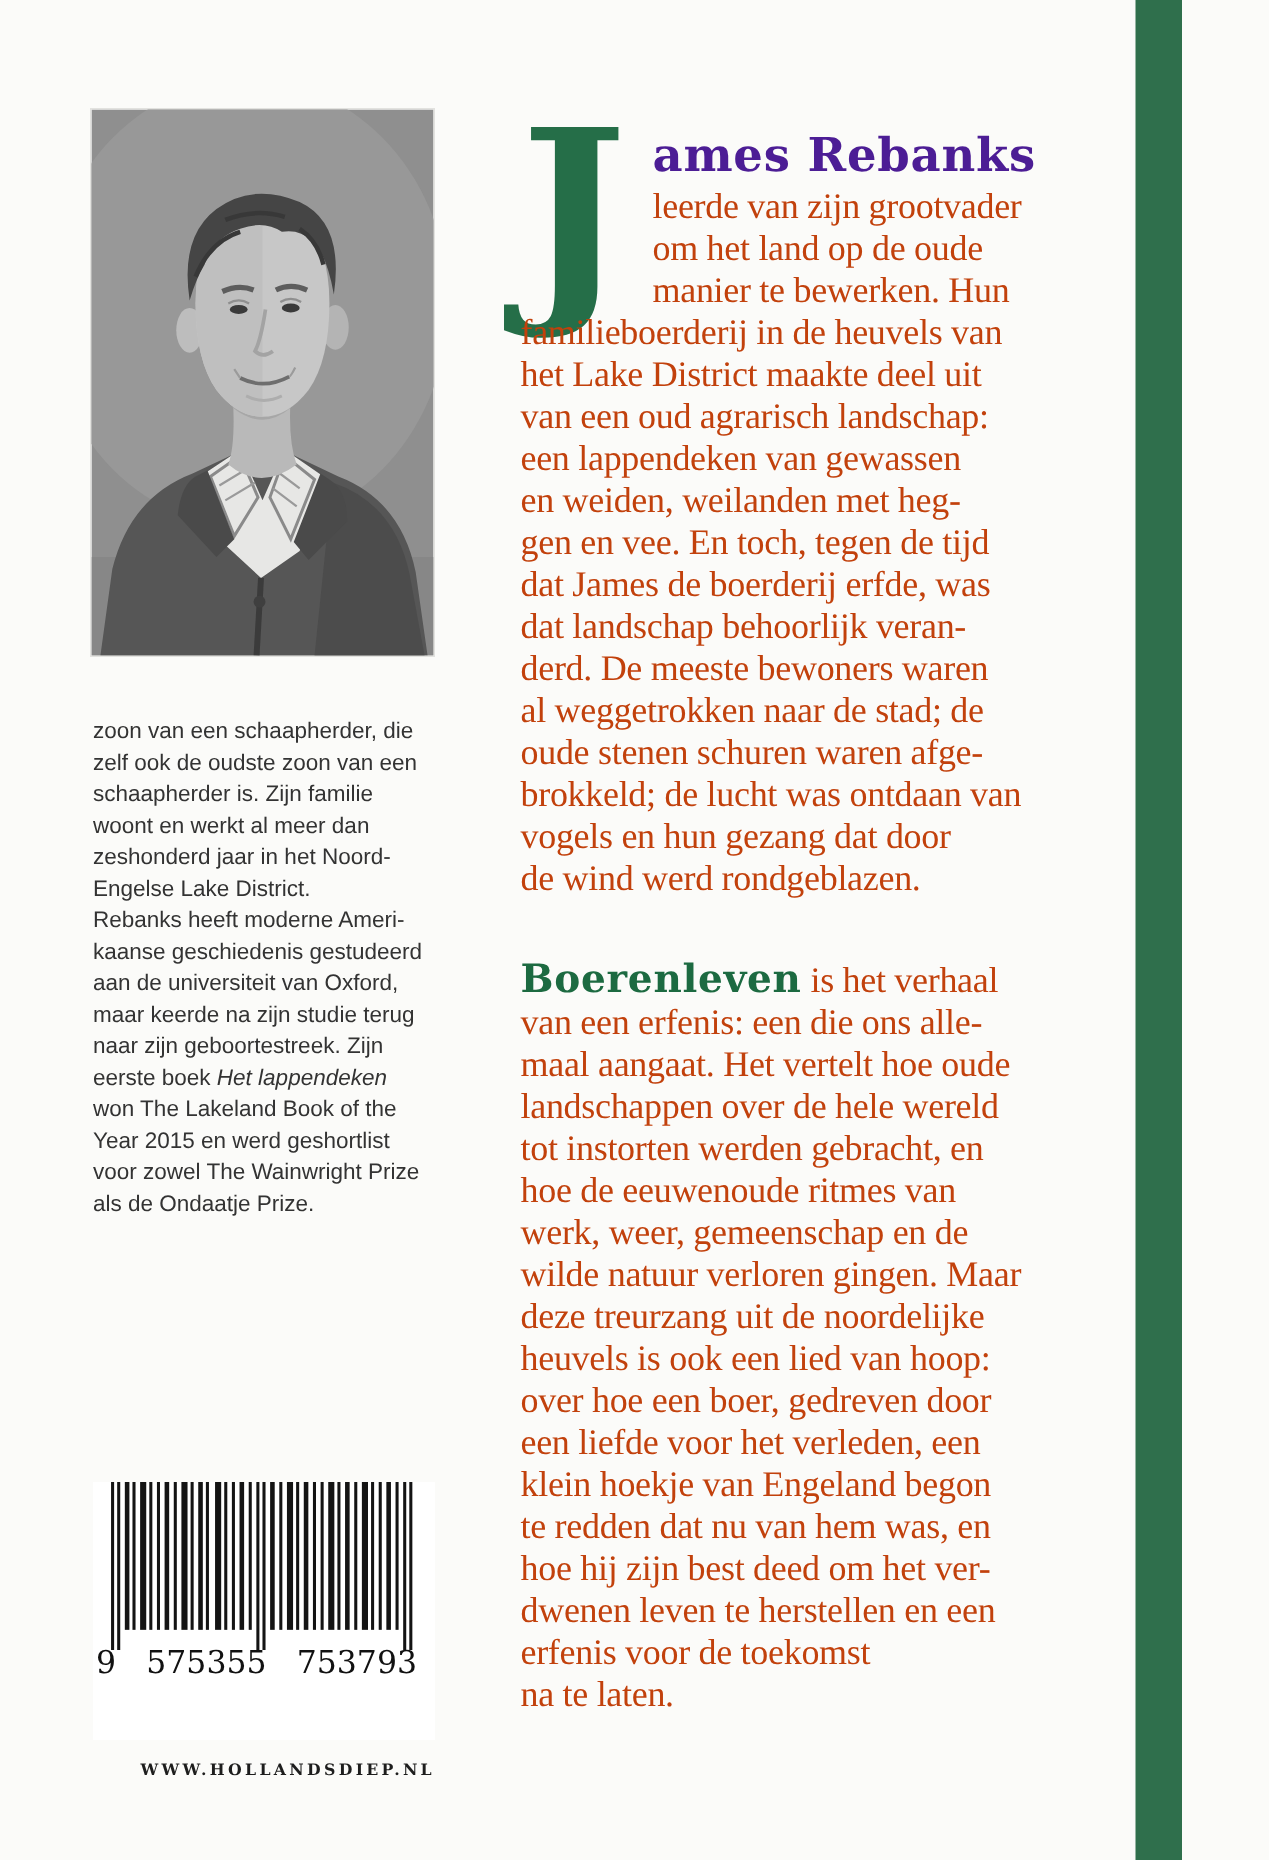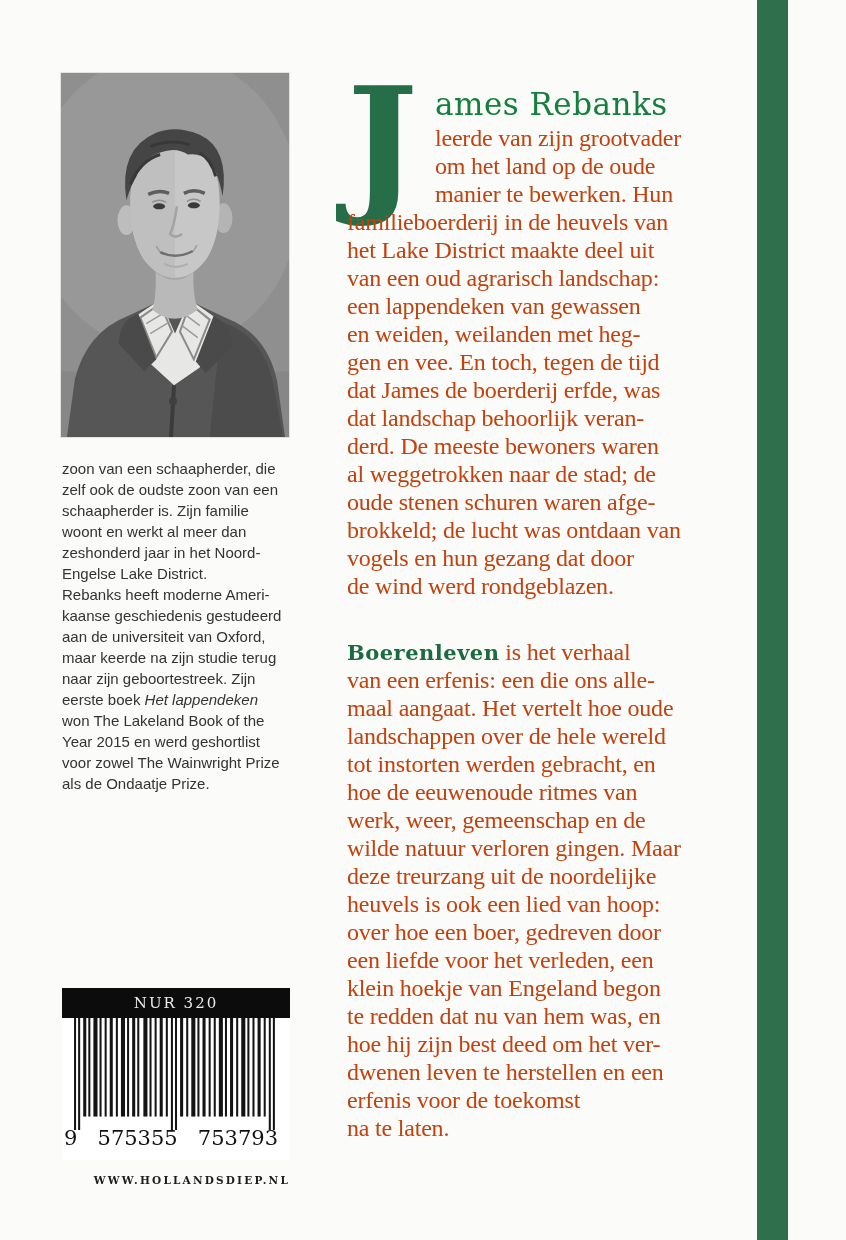--- a/index.html
+++ b/index.html
@@ -9,44 +9,44 @@
   .stripe{position:absolute;left:757px;top:0;width:31px;height:1240px;background:#2f6f4c;}
   
   .photo{position:absolute;left:60px;top:72px;width:230px;height:366px;border:1px solid #e2e2df;box-sizing:border-box;}
   .photo svg{display:block;width:100%;height:100%;}
   
   .left-col{position:absolute;left:62px;top:456px;width:254px;}
   .lc-head{font-family:"DejaVu Serif",serif;font-weight:bold;font-size:27px;line-height:30px;
            color:#101010;letter-spacing:.5px;}
   .lc-lead{font-family:"Liberation Sans",sans-serif;font-weight:normal;font-size:15px;
            letter-spacing:0;color:#2e2e2e;}
-  .bio{margin:2px 0 0 0;font-family:"Liberation Sans",sans-serif;font-size:15px;line-height:21px;
+  .bio{margin:21px 0 0 0;font-family:"Liberation Sans",sans-serif;font-size:15px;line-height:21px;
        color:#333333;white-space:pre-line;}
   .bio i{font-style:italic;}
   
   .barcode{position:absolute;left:62px;top:988px;width:228px;height:172px;background:#ffffff;}
   .nur{height:30px;background:#0c0c0c;color:#ececec;font-family:"DejaVu Serif",serif;
        font-size:15px;line-height:30px;text-align:center;letter-spacing:2px;}
   .bars{height:112px;padding:0 10px;box-sizing:border-box;}
   .bars svg{display:block;width:100%;height:100%;}
   .digits{display:flex;justify-content:space-between;align-items:flex-start;
           padding:0 12px 0 2px;margin-top:-4px;
           font-family:"DejaVu Serif",serif;font-size:21px;color:#111;}
   .website{position:absolute;left:62px;top:1174px;width:228px;text-align:right;
            font-family:"DejaVu Serif",serif;font-weight:bold;font-size:10.5px;
            letter-spacing:2.2px;color:#1d1d1d;}
   
   .right-col{position:absolute;left:347px;top:84px;width:404px;}
   .dropcap{float:left;width:88px;height:118px;font-family:"DejaVu Serif",serif;font-weight:bold;
            font-size:150px;line-height:0.78;color:#256e48;}
-  .rc-heading{font-family:"DejaVu Serif",serif;font-weight:normal;font-size:31px;line-height:40px;
-              color:#15803d;letter-spacing:.5px;}
+  .rc-heading{font-family:"DejaVu Serif",serif;font-weight:bold;font-size:31px;line-height:40px;
+              color:#4c1d95;letter-spacing:.5px;}
   .rc-body{font-size:24px;line-height:28px;color:#c2410c;white-space:pre-line;letter-spacing:-0.2px;}
   .para2{margin-top:38px;}
-  .rc-title{font-family:"DejaVu Serif",serif;font-weight:bold;font-size:21px;color:#1c6a41;
+  .rc-title{font-family:"DejaVu Serif",serif;font-weight:bold;font-size:26px;color:#1c6a41;
             letter-spacing:.5px;}
 </style>
 </head>
 <body>
 
 <div class="page">
 
   <div class="stripe"></div>
 
   <div class="photo">
@@ -109,21 +109,20 @@
 maar keerde na zijn studie terug
 naar zijn geboortestreek. Zijn
 eerste boek </span><i>Het lappendeken</i><span>
 won The Lakeland Book of the
 Year 2015 en werd geshortlist
 voor zowel The Wainwright Prize
 als de Ondaatje Prize.</span></p>
   </div>
 
   <div class="barcode">
-    <div class="nur">NUR 320</div>
     <div class="bars">
       <svg viewBox="0 0 204 100" preserveAspectRatio="none">
         <g fill="#141414">
           <rect x="2" y="0" width="2" height="100"></rect>
             <rect x="6" y="0" width="2" height="100"></rect>
           <rect x="11" y="0" width="3" height="88"></rect>
             <rect x="16" y="0" width="2" height="88"></rect>
           <rect x="21" y="0" width="4" height="88"></rect>
             <rect x="27" y="0" width="2" height="88"></rect>
           <rect x="32" y="0" width="2" height="88"></rect>

